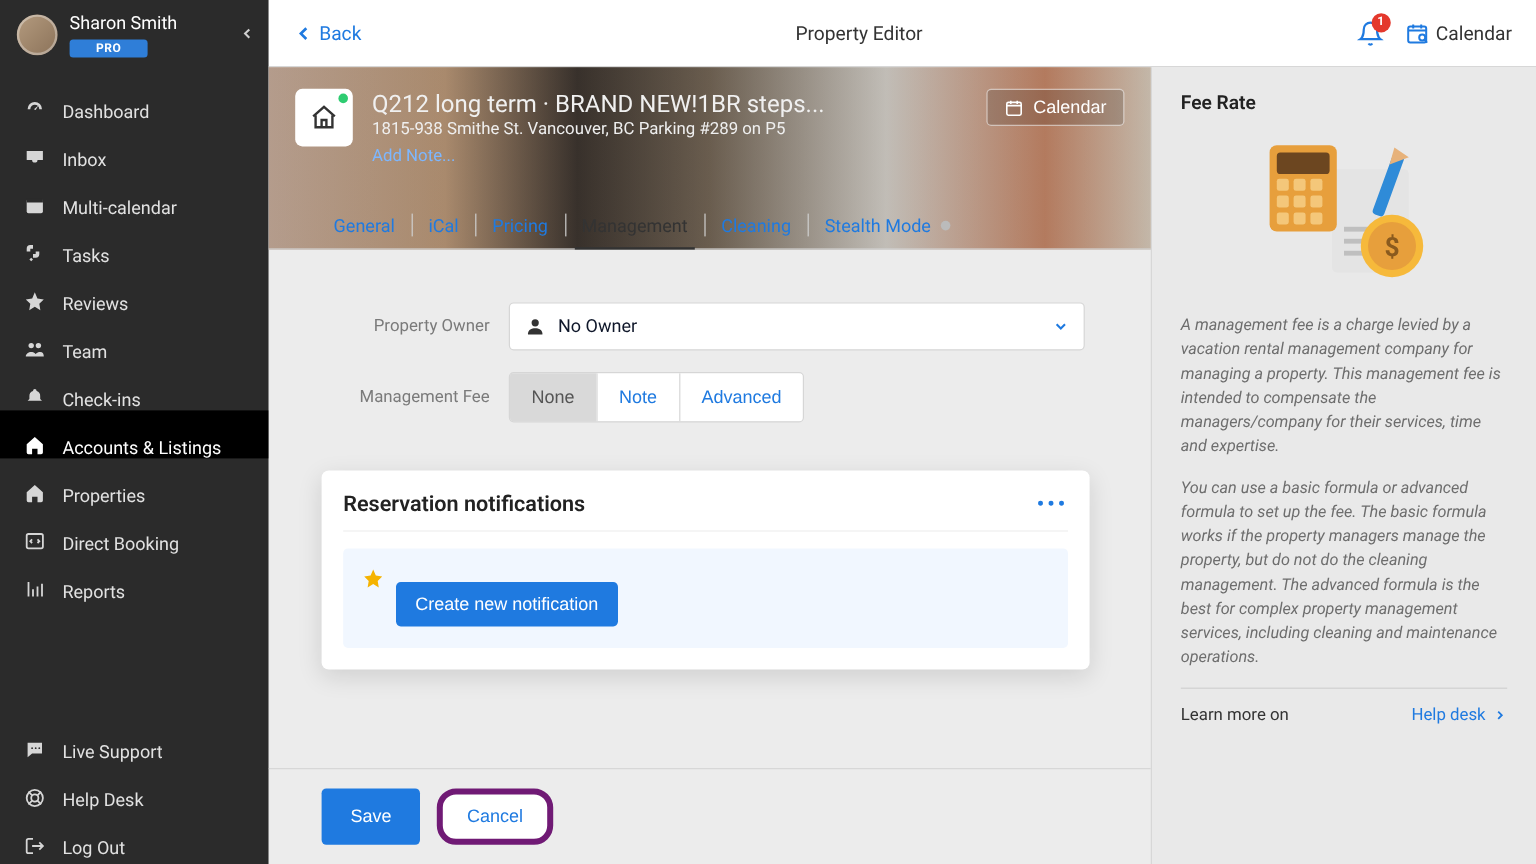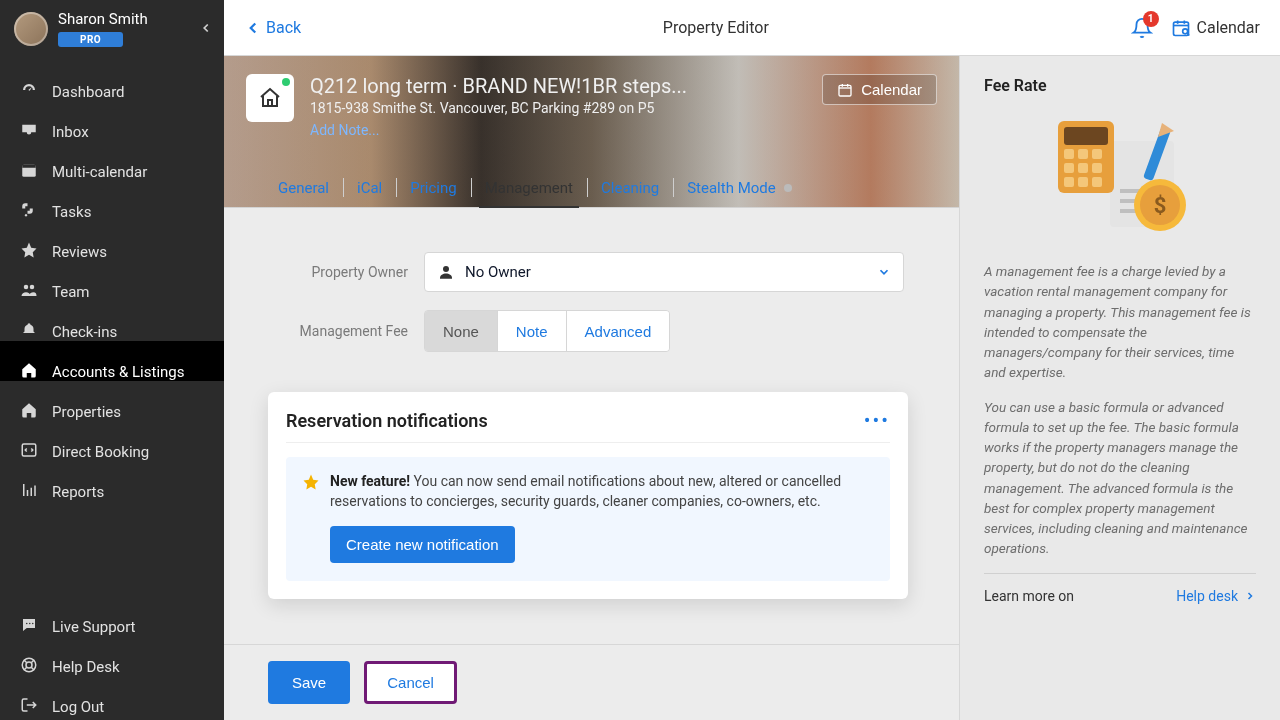--- a/index.html
+++ b/index.html
@@ -76,21 +76,21 @@
     .card-menu { color: #1f7ae0; font-size: 20px; letter-spacing: 2px; cursor: pointer; }
     .feature-box { margin-top: 14px; background: #f1f7ff; border-radius: 4px; padding: 14px 16px 18px; display: flex; align-items: flex-start; gap: 10px; }
     .feature-box .star { color: #f5b301; flex: none; margin-top: 2px; }
     .feature-text { font-size: 14px; color: #444; line-height: 1.45; }
     .feature-text b { color: #222; }
     .primary-btn { display: inline-block; margin-top: 14px; background: #1f7ae0; color: #fff; border: none; border-radius: 4px; padding: 10px 16px; font-size: 15px; cursor: pointer; }
 
     
     .actions { border-top: 1px solid #d7d7d7; padding: 16px 44px; display: flex; gap: 14px; }
     .btn-save { background: #1f7ae0; color: #fff; border: none; border-radius: 4px; padding: 10px 24px; font-size: 15px; cursor: pointer; }
-    .btn-cancel { background: #fff; color: #1f7ae0; border: 3px solid #701a75; border-radius: 4px; padding: 10px 20px; font-size: 15px; cursor: pointer; }
+    .btn-cancel { background: #fff; color: #1f7ae0; border: 5px solid #701a75; border-radius: 16px; padding: 10px 20px; font-size: 15px; cursor: pointer; }
 
     
     .right-title { font-size: 16px; font-weight: 600; color: #222; margin-bottom: 18px; }
     .right-illus { width: 160px; height: 130px; margin: 0 auto 18px; display: block; }
     .right-col p { font-size: 13.5px; color: #6d6d6d; font-style: italic; line-height: 1.5; margin-bottom: 14px; }
     .right-divider { border-top: 1px solid #d0d0d0; margin: 6px 0 14px; }
     .learn-row { display: flex; align-items: center; justify-content: space-between; font-size: 14px; }
     .learn-row .hd { color: #1f7ae0; display: inline-flex; align-items: center; gap: 6px; cursor: pointer; }
     svg { display: block; }
   </style>
@@ -357,21 +357,20 @@
               <div class="card-title">Reservation notifications</div>
               <div class="card-menu">•••</div>
             </div>
             <div class="feature-box">
               <span class="star">
                 <svg width="18" height="18" viewBox="0 0 24 24" fill="#f5b301">
                     <path d="M12 2l2.9 6.9L22 10l-5 4.9L18.2 22 12 18.3 5.8 22 7 14.9 2 10l7.1-1.1z"></path>
                   </svg>
               </span>
               <div>
-                <div class="feature-text"><b>New feature!</b><span> You can now send email notifications about new, altered or cancelled reservations to concierges, security guards, cleaner companies, co-owners, etc.</span></div>
                 <button class="primary-btn">Create new notification</button>
               </div>
             </div>
           </div>
         </div>
 
         <div class="actions">
           <button class="btn-save">Save</button>
           <button class="btn-cancel">Cancel</button>
         </div>

